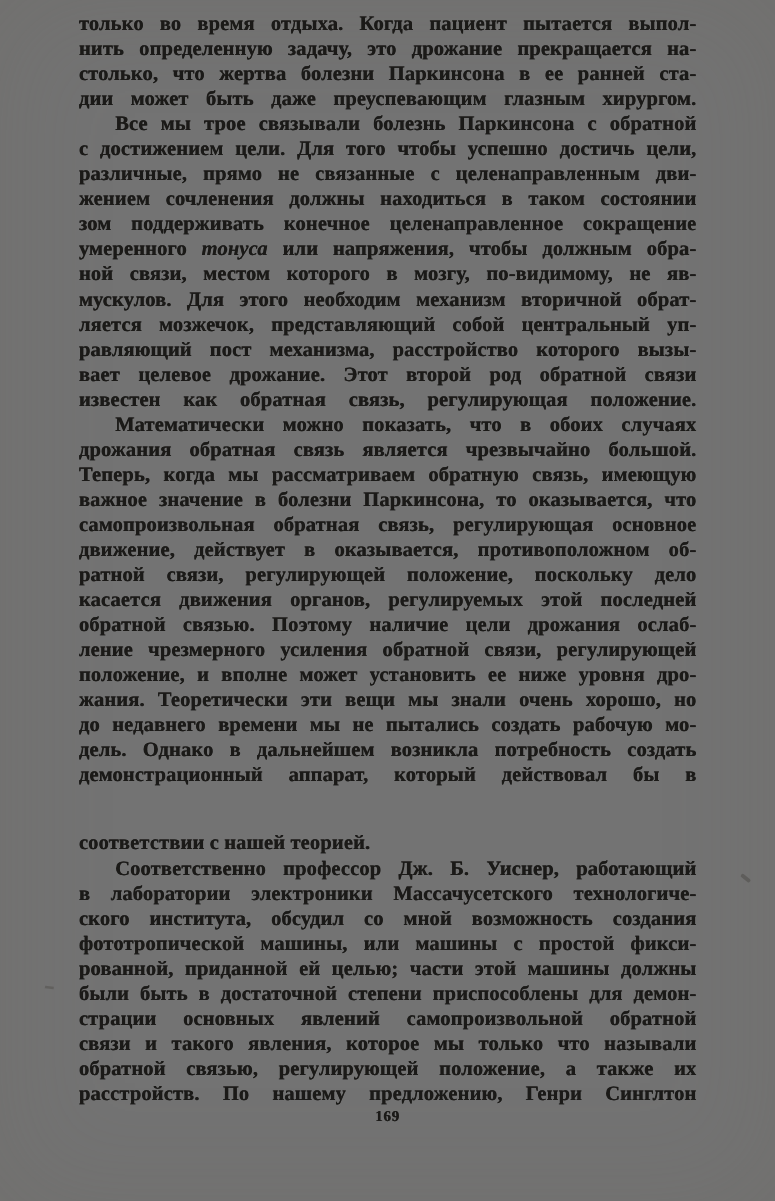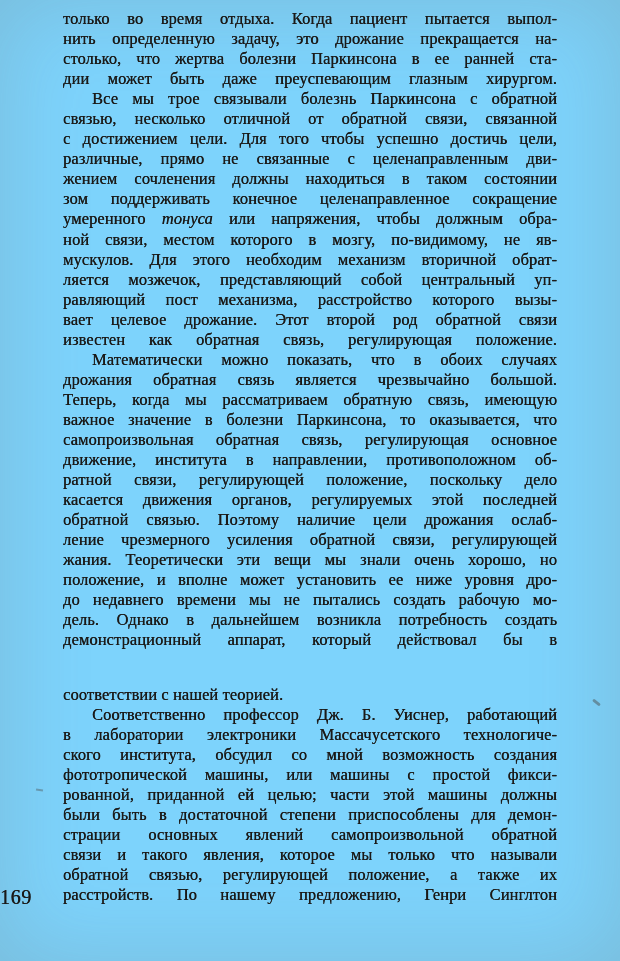--- a/index.html
+++ b/index.html
@@ -31,22 +31,22 @@
     overflow: hidden;
   }
   .line.end { text-align-last: left; margin-top: 34px; }
   .line.indent { text-indent: 29px; }
   .it { font-style: italic; }
   .page-number {
     position: absolute;
     top: 886px;
     left: 0;
     width: 100%;
-    text-align: left;
-    font-size: 20px;
+    text-align: center;
+    font-size: 12px;
     letter-spacing: 0.6px;
     text-shadow: 0.3px 0 0 currentColor;
   }
   .artifact { position: absolute; pointer-events: none; }
   .a1 {
     top: 701px; left: 592px;
     width: 9px; height: 3px;
     background: rgba(70,68,64,0.45);
     border-radius: 2px;
     transform: rotate(38deg);
@@ -54,56 +54,55 @@
   .a2 {
     top: 789px; left: 36px;
     width: 7px; height: 2px;
     background: rgba(70,68,64,0.38);
     transform: rotate(8deg);
   }
 </style>
 </head>
 <body>
 
-<div class="page" id="page" style="background: #7dd3fc; color: rgb(27, 26, 24);">
+<div class="page" id="page" style="background: #737373; color: rgb(27, 26, 24); font-weight: bold;">
   <div class="text-block" id="text-block">
       <div class="paragraph">
         <div class="line">только во время отдыха. Когда пациент пытается выпол-</div>
         <div class="line">нить определенную задачу, это дрожание прекращается на-</div>
         <div class="line">столько, что жертва болезни Паркинсона в ее ранней ста-</div>
         <div class="line">дии может быть даже преуспевающим глазным хирургом.</div>
       </div>
       <div class="paragraph">
         <div class="line indent">Все мы трое связывали болезнь Паркинсона с обратной</div>
-        <div class="line">связью, несколько отличной от обратной связи, связанной</div>
         <div class="line">с достижением цели. Для того чтобы успешно достичь цели,</div>
         <div class="line">различные, прямо не связанные с целенаправленным дви-</div>
         <div class="line">жением сочленения должны находиться в таком состоянии</div>
         <div class="line">зом поддерживать конечное целенаправленное сокращение</div>
         <div class="line"><span>умеренного </span><span class="it">тонуса</span><span> или напряжения, чтобы должным обра-</span></div>
         <div class="line">ной связи, местом которого в мозгу, по-видимому, не яв-</div>
         <div class="line">мускулов. Для этого необходим механизм вторичной обрат-</div>
         <div class="line">ляется мозжечок, представляющий собой центральный уп-</div>
         <div class="line">равляющий пост механизма, расстройство которого вызы-</div>
         <div class="line">вает целевое дрожание. Этот второй род обратной связи</div>
         <div class="line">известен как обратная связь, регулирующая положение.</div>
       </div>
       <div class="paragraph">
         <div class="line indent">Математически можно показать, что в обоих случаях</div>
         <div class="line">дрожания обратная связь является чрезвычайно большой.</div>
         <div class="line">Теперь, когда мы рассматриваем обратную связь, имеющую</div>
         <div class="line">важное значение в болезни Паркинсона, то оказывается, что</div>
         <div class="line">самопроизвольная обратная связь, регулирующая основное</div>
-        <div class="line">движение, института в направлении, противоположном об-</div>
+        <div class="line">движение, действует в оказывается, противоположном об-</div>
         <div class="line">ратной связи, регулирующей положение, поскольку дело</div>
         <div class="line">касается движения органов, регулируемых этой последней</div>
         <div class="line">обратной связью. Поэтому наличие цели дрожания ослаб-</div>
         <div class="line">ление чрезмерного усиления обратной связи, регулирующей</div>
+        <div class="line">положение, и вполне может установить ее ниже уровня дро-</div>
         <div class="line">жания. Теоретически эти вещи мы знали очень хорошо, но</div>
-        <div class="line">положение, и вполне может установить ее ниже уровня дро-</div>
         <div class="line">до недавнего времени мы не пытались создать рабочую мо-</div>
         <div class="line">дель. Однако в дальнейшем возникла потребность создать</div>
         <div class="line">демонстрационный аппарат, который действовал бы в</div>
         <div class="line end">соответствии с нашей теорией.</div>
       </div>
       <div class="paragraph">
         <div class="line indent">Соответственно профессор Дж. Б. Уиснер, работающий</div>
         <div class="line">в лаборатории электроники Массачусетского технологиче-</div>
         <div class="line">ского института, обсудил со мной возможность создания</div>
         <div class="line">фототропической машины, или машины с простой фикси-</div>

